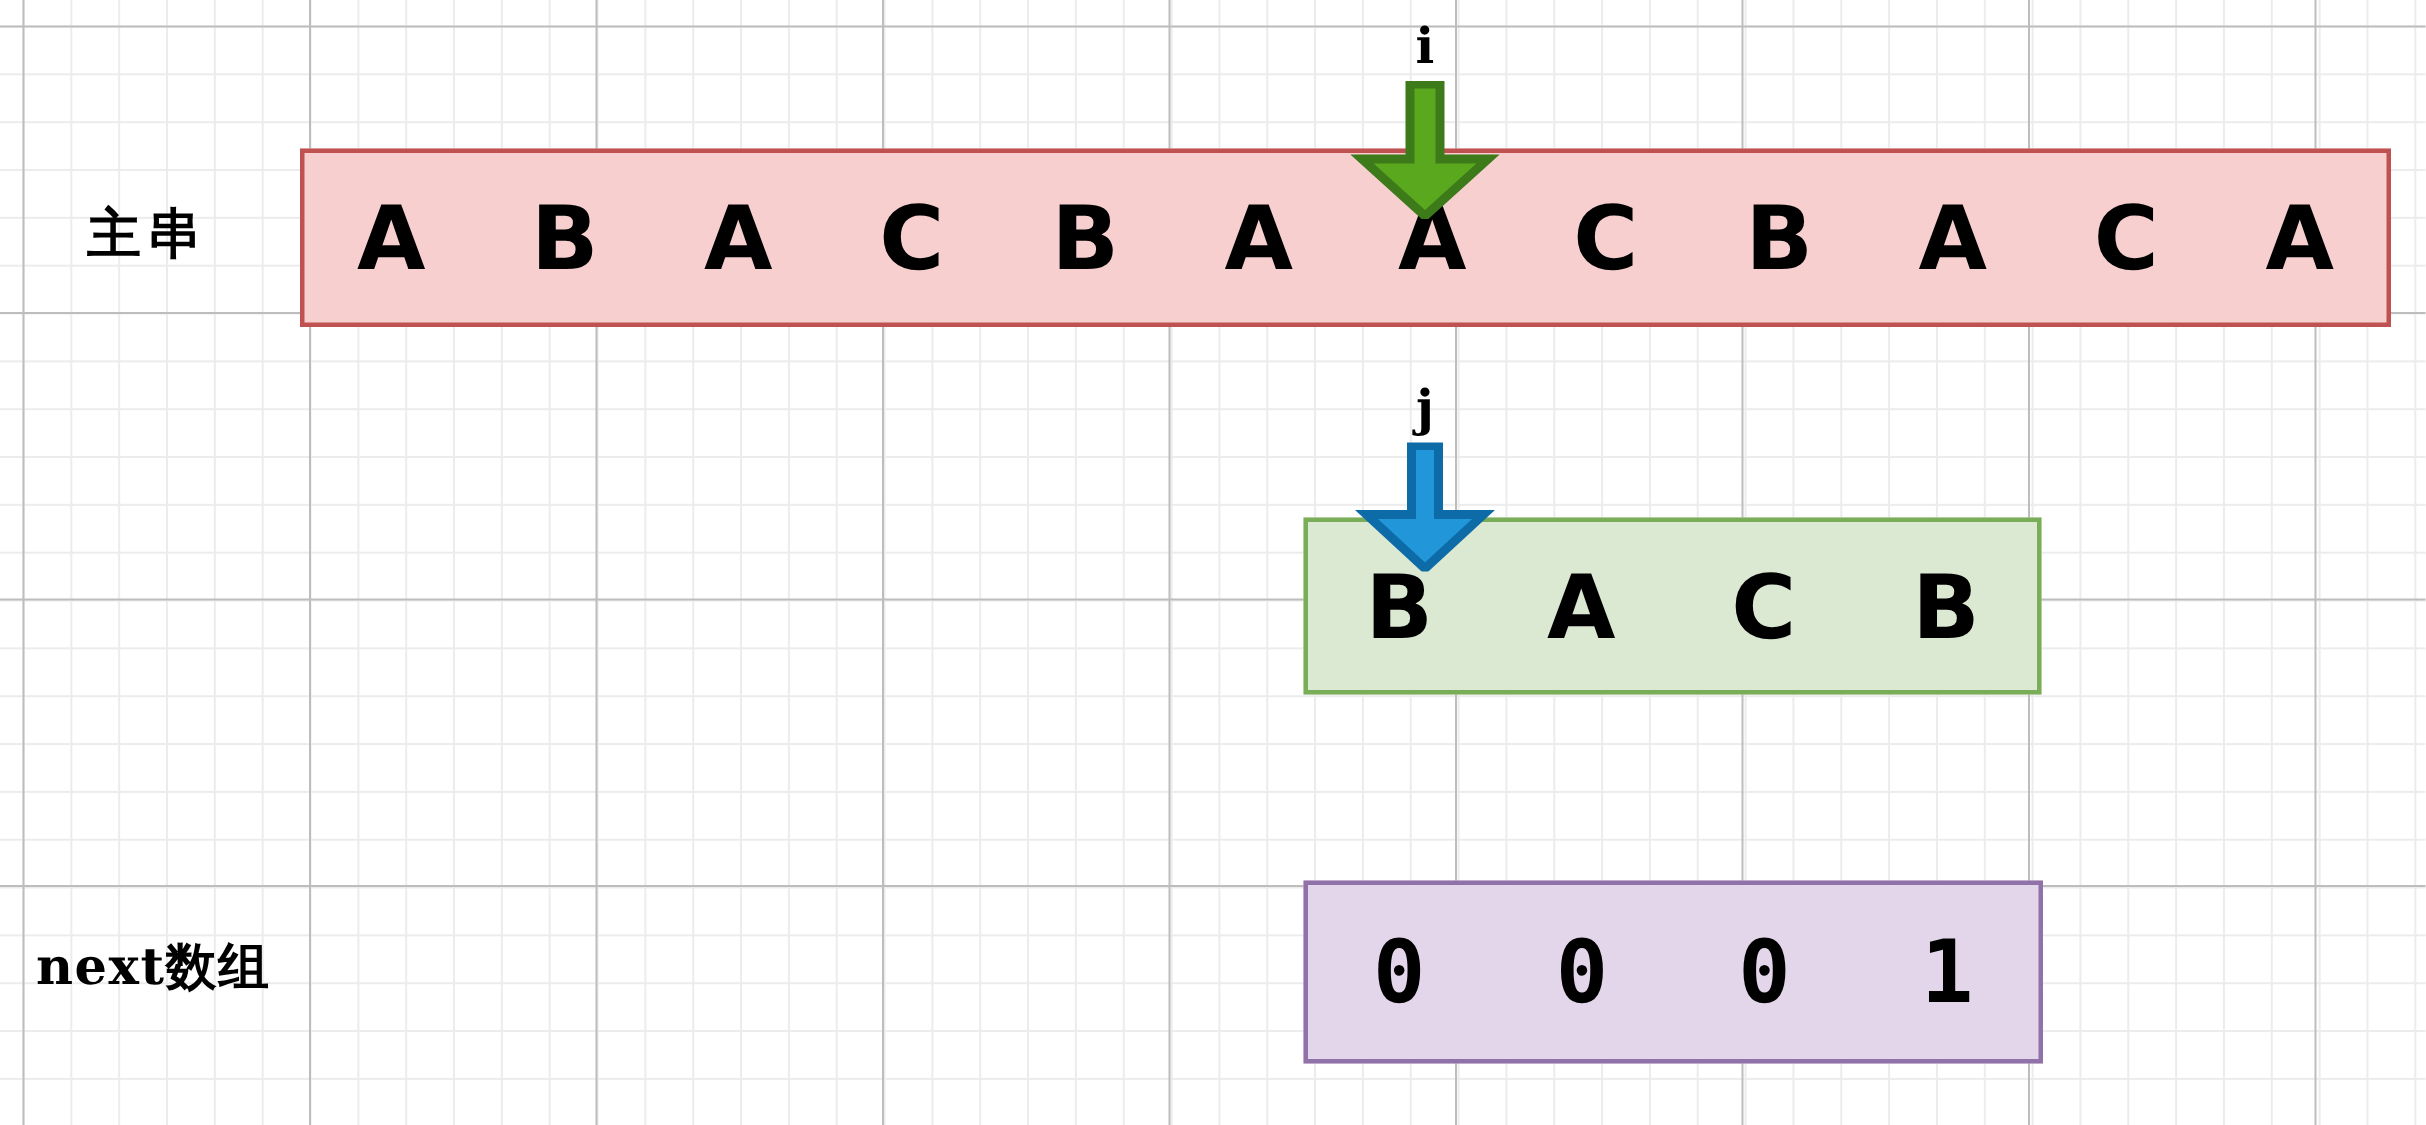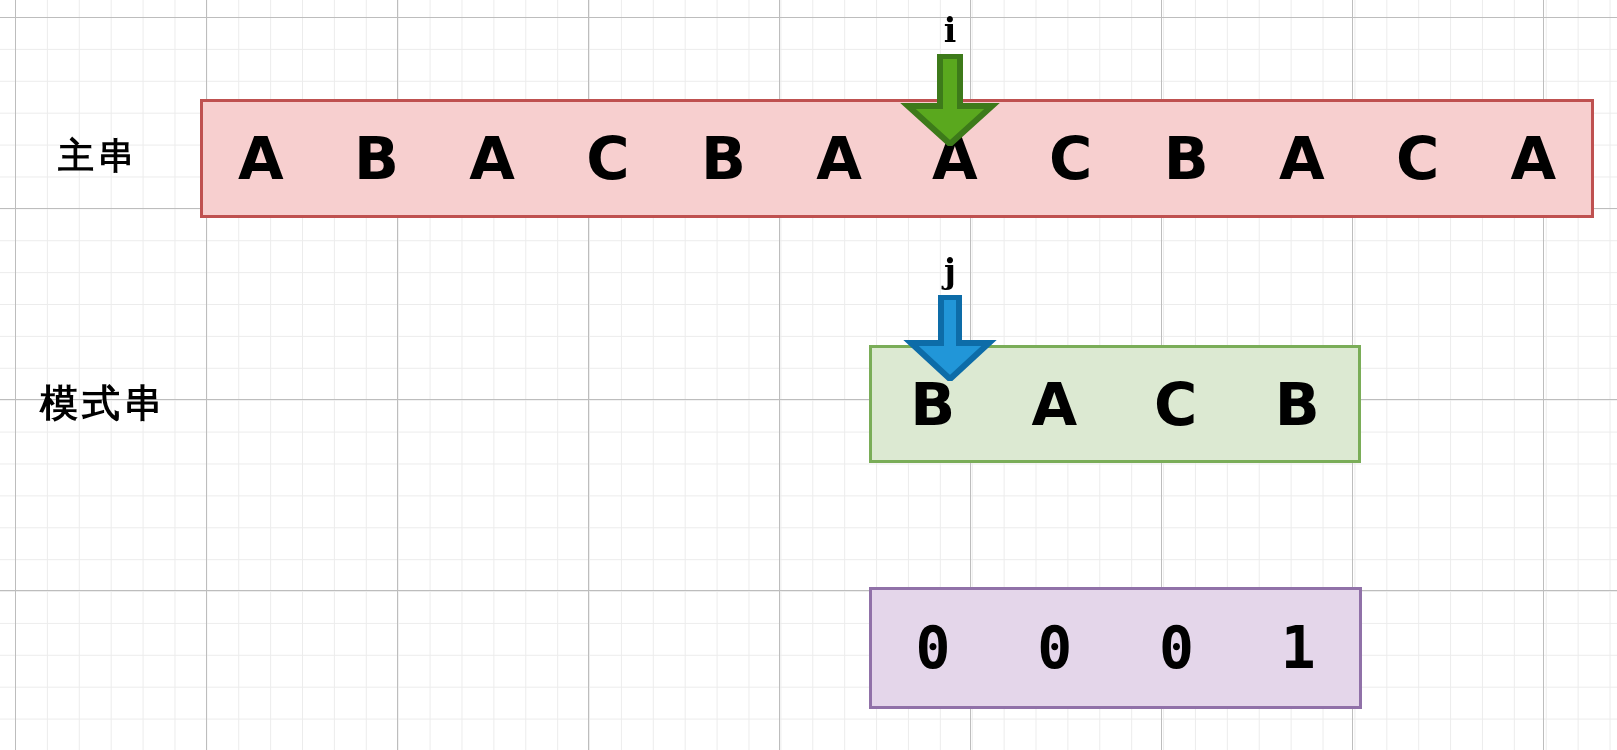--- a/index.html
+++ b/index.html
@@ -130,22 +130,22 @@
   #pointer-j .ptr-label { top: 2px; font-size: 33px; }
   #pointer-j svg { top: 42px; }
 </style>
 </head>
 <body>
 
 <div id="canvas">
 
   <div class="row-label" id="label-main">主串</div>
 
-  <div class="row-label" id="label-pat">模式串</div>
 
+  <div class="row-label" id="label-next">next数组</div>
 
   <div class="strip" id="main-strip">
     <div class="cell">A</div>
     <div class="cell">B</div>
     <div class="cell">A</div>
     <div class="cell">C</div>
     <div class="cell">B</div>
     <div class="cell">A</div>
     <div class="cell">A</div>
     <div class="cell">C</div>

